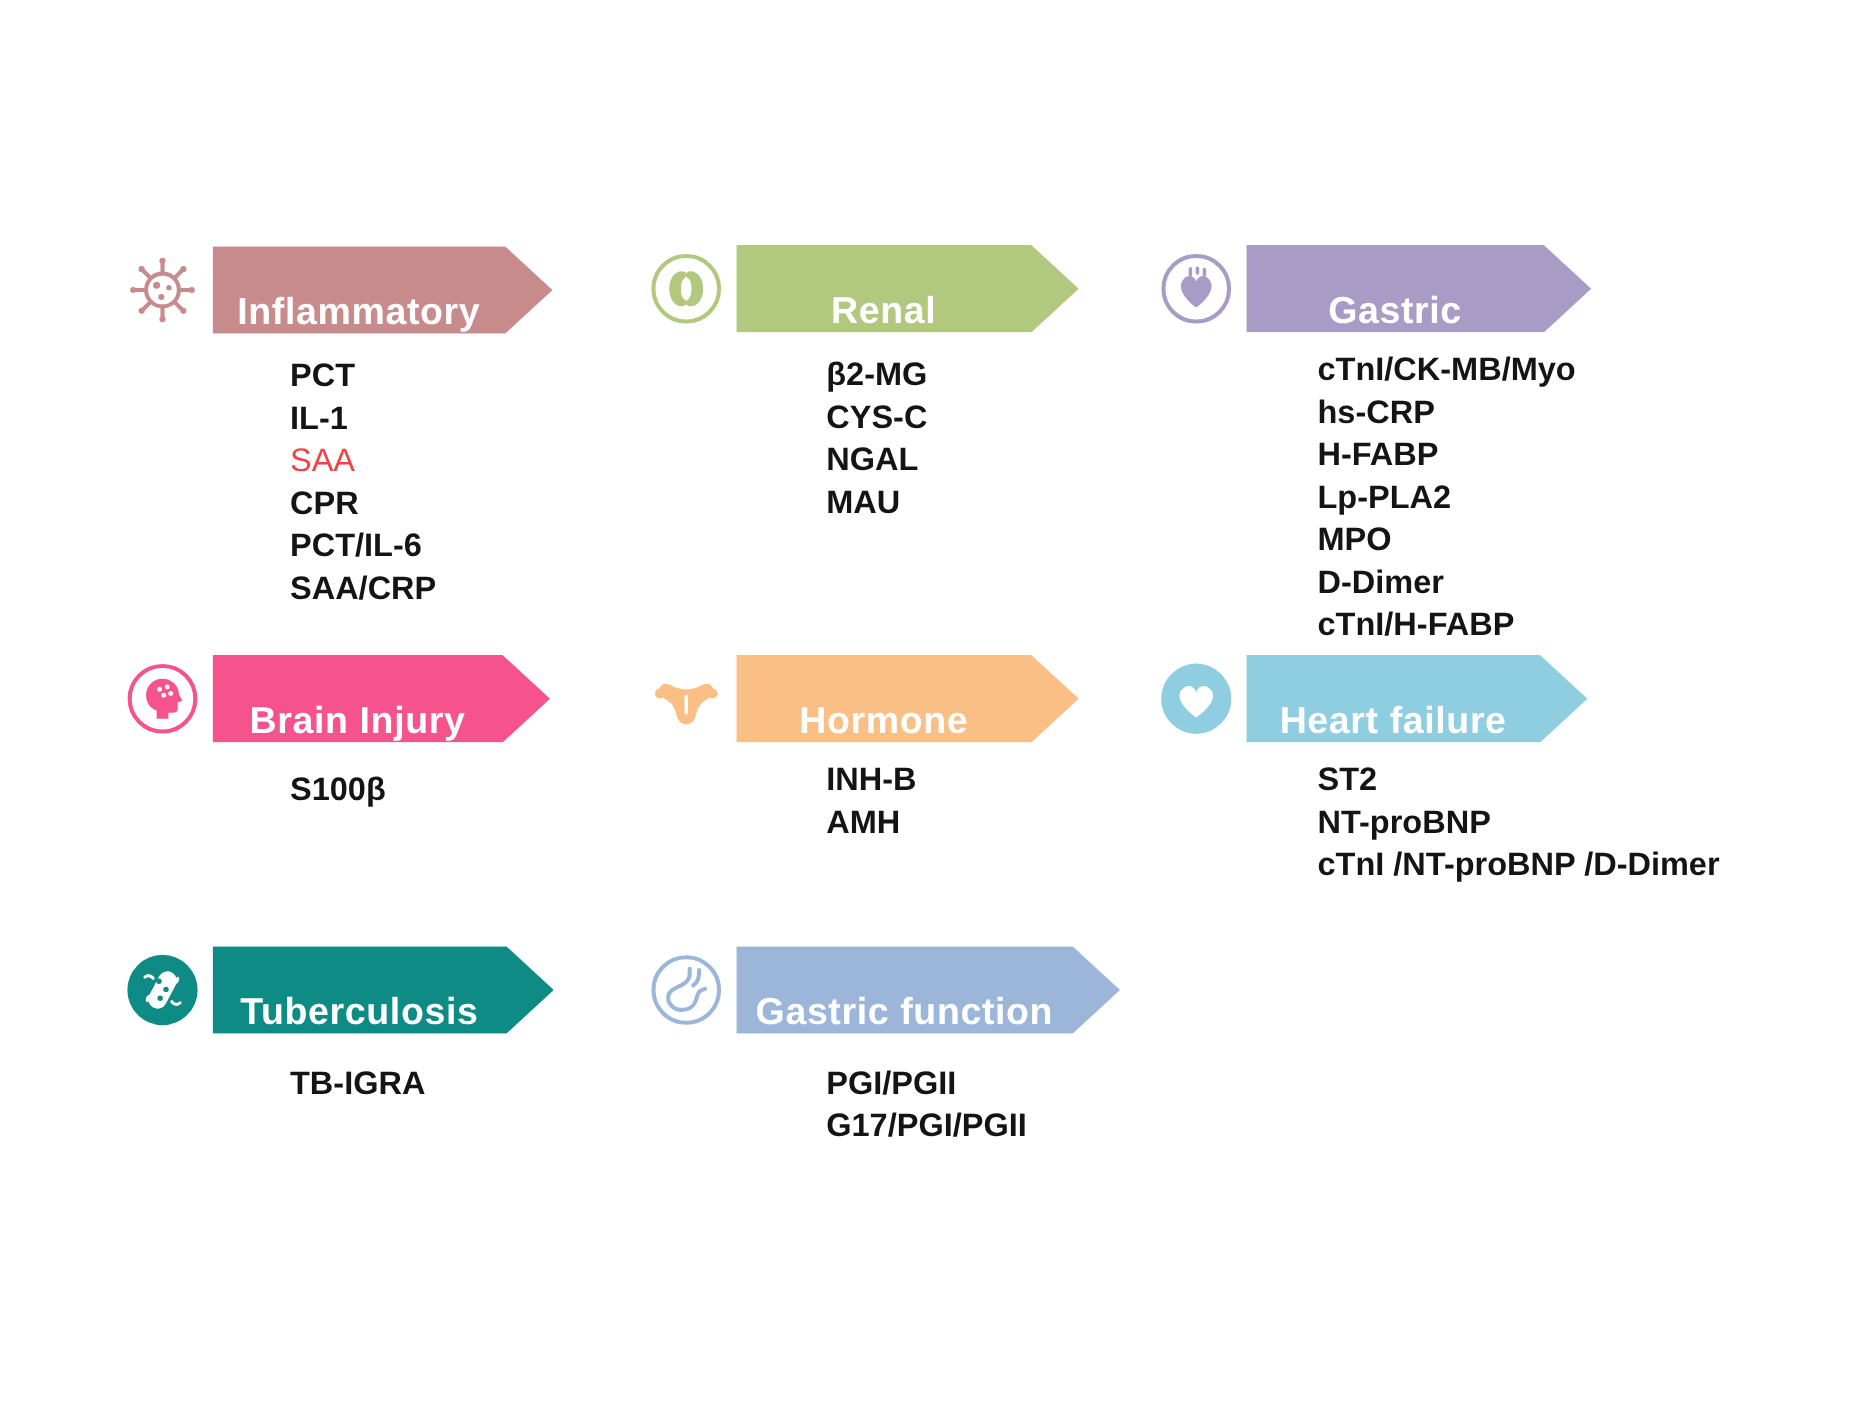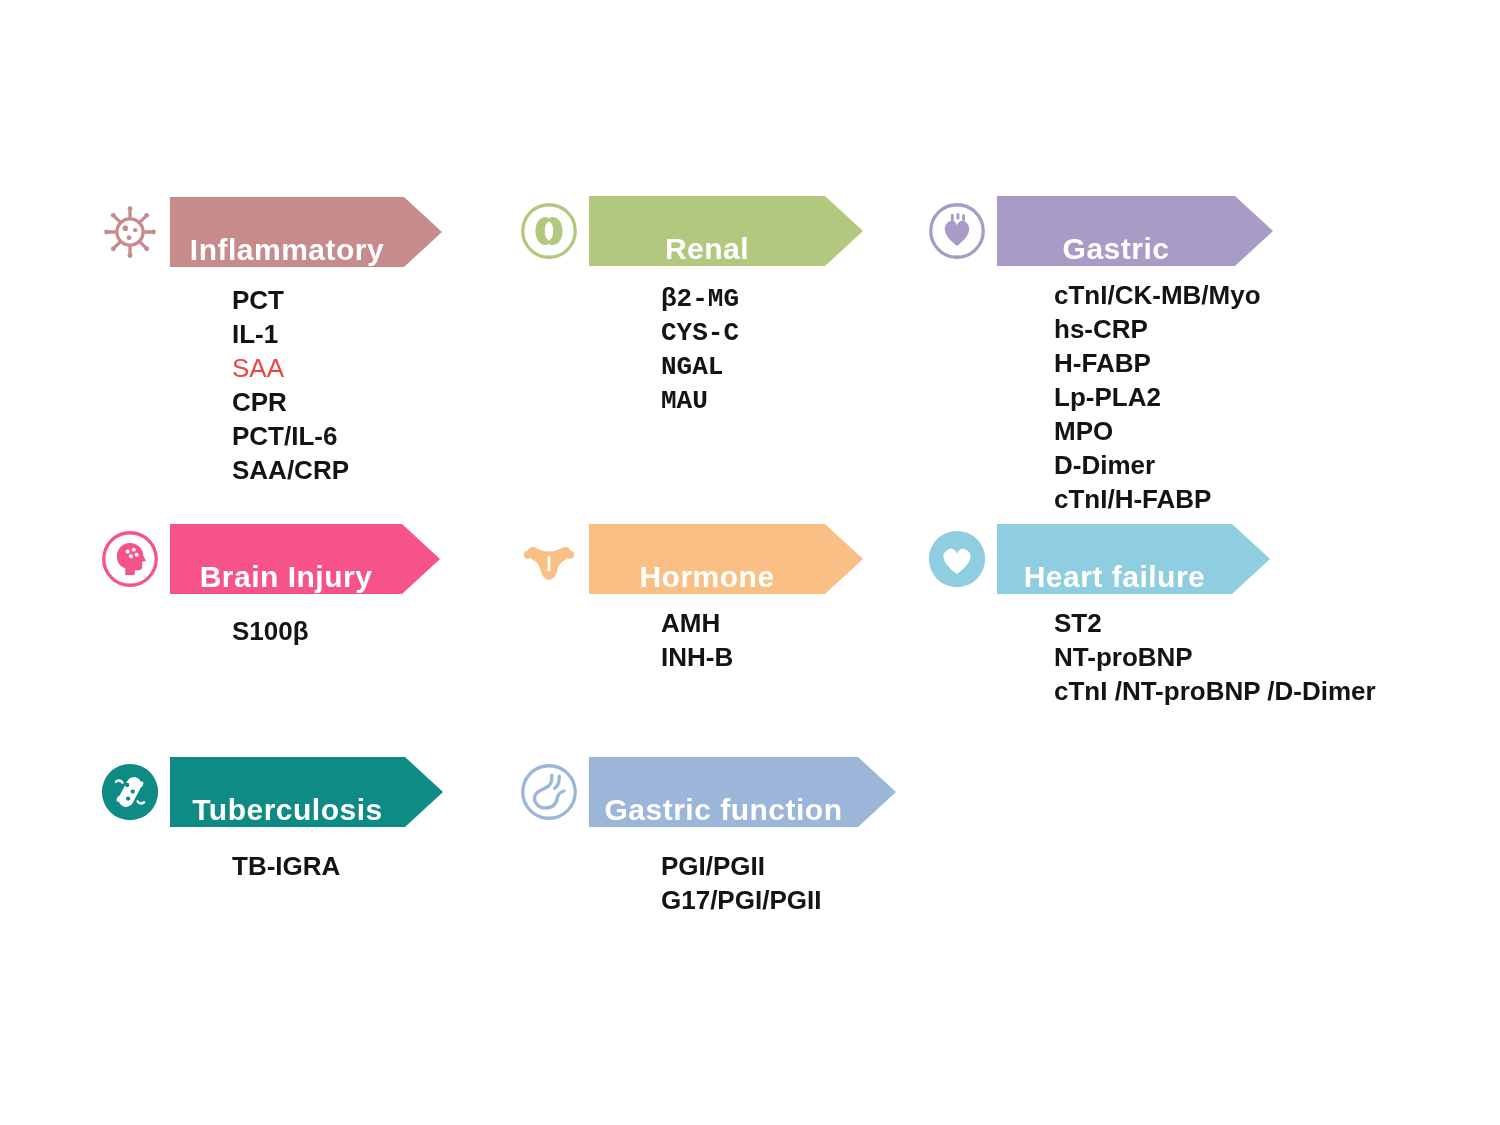--- a/index.html
+++ b/index.html
@@ -108,21 +108,21 @@
         <svg viewBox="0 0 64 64">
           <circle cx="32" cy="32" r="28" fill="none" stroke="currentColor" stroke-width="3.5"></circle>
           <path fill="currentColor" d="M28.5 17c-7 0-11 7-11 15s4 15 11 15c4 0 5-4 2-6-4-2.5-4-15.5 0-18 3-2 2-6-2-6z"></path>
           <path fill="currentColor" d="M35.5 17c7 0 11 7 11 15s-4 15-11 15c-4 0-5-4-2-6 4-2.5 4-15.5 0-18-3-2-2-6 2-6z"></path>
         </svg>
       </span>
       <div class="banner">
         <span class="banner-label">Renal</span>
       </div>
     </div>
-    <ul class="items" style="padding-left:108px;font-family:Liberation Mono, monospace;">
+    <ul class="items" style="padding-left:108px;">
       <li>β2-MG</li>
       <li>CYS-C</li>
       <li>NGAL</li>
       <li>MAU</li>
     </ul>
   </section>
 
   <section class="category" style="left: 927px; top: 196px; --banner-w: 276px; --c: #a89cc6;">
     <div class="cat-header">
       <span class="icon">
@@ -182,22 +182,22 @@
           <circle cx="9.5" cy="27.5" r="4.2" fill="currentColor"></circle>
           <circle cx="54.5" cy="27.5" r="4.2" fill="currentColor"></circle>
           <path d="M32 30v14" stroke="#ffffff" stroke-width="3" stroke-linecap="round" fill="none"></path>
         </svg>
       </span>
       <div class="banner">
         <span class="banner-label">Hormone</span>
       </div>
     </div>
     <ul class="items" style="padding-left:108px; margin-top:12px;">
+      <li>INH-B</li>
       <li>AMH</li>
-      <li>INH-B</li>
     </ul>
   </section>
 
   <section class="category" style="left: 927px; top: 524px; --banner-w: 273px; --c: #8fcde1;">
     <div class="cat-header">
       <span class="icon">
         <svg viewBox="0 0 64 64">
           <circle cx="32" cy="32" r="30" fill="currentColor"></circle>
           <path fill="#ffffff" d="M32 48C18 38 14 28 21 23c5-4 10-1 11 4 1-5 6-8 11-4 7 5 3 15-11 25z"></path>
         </svg>

